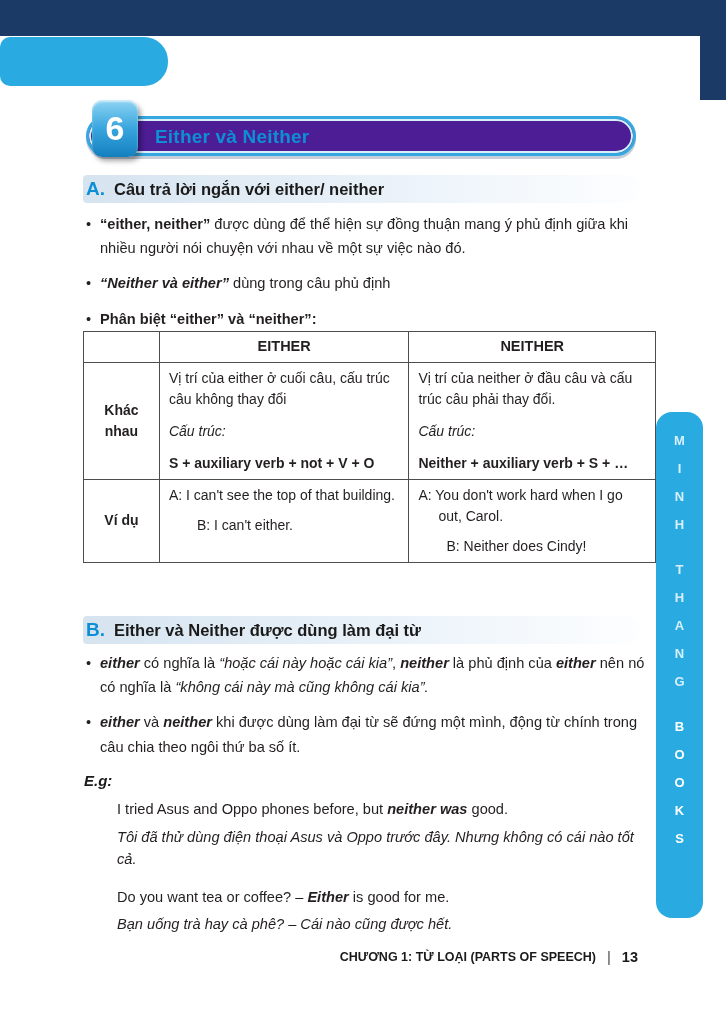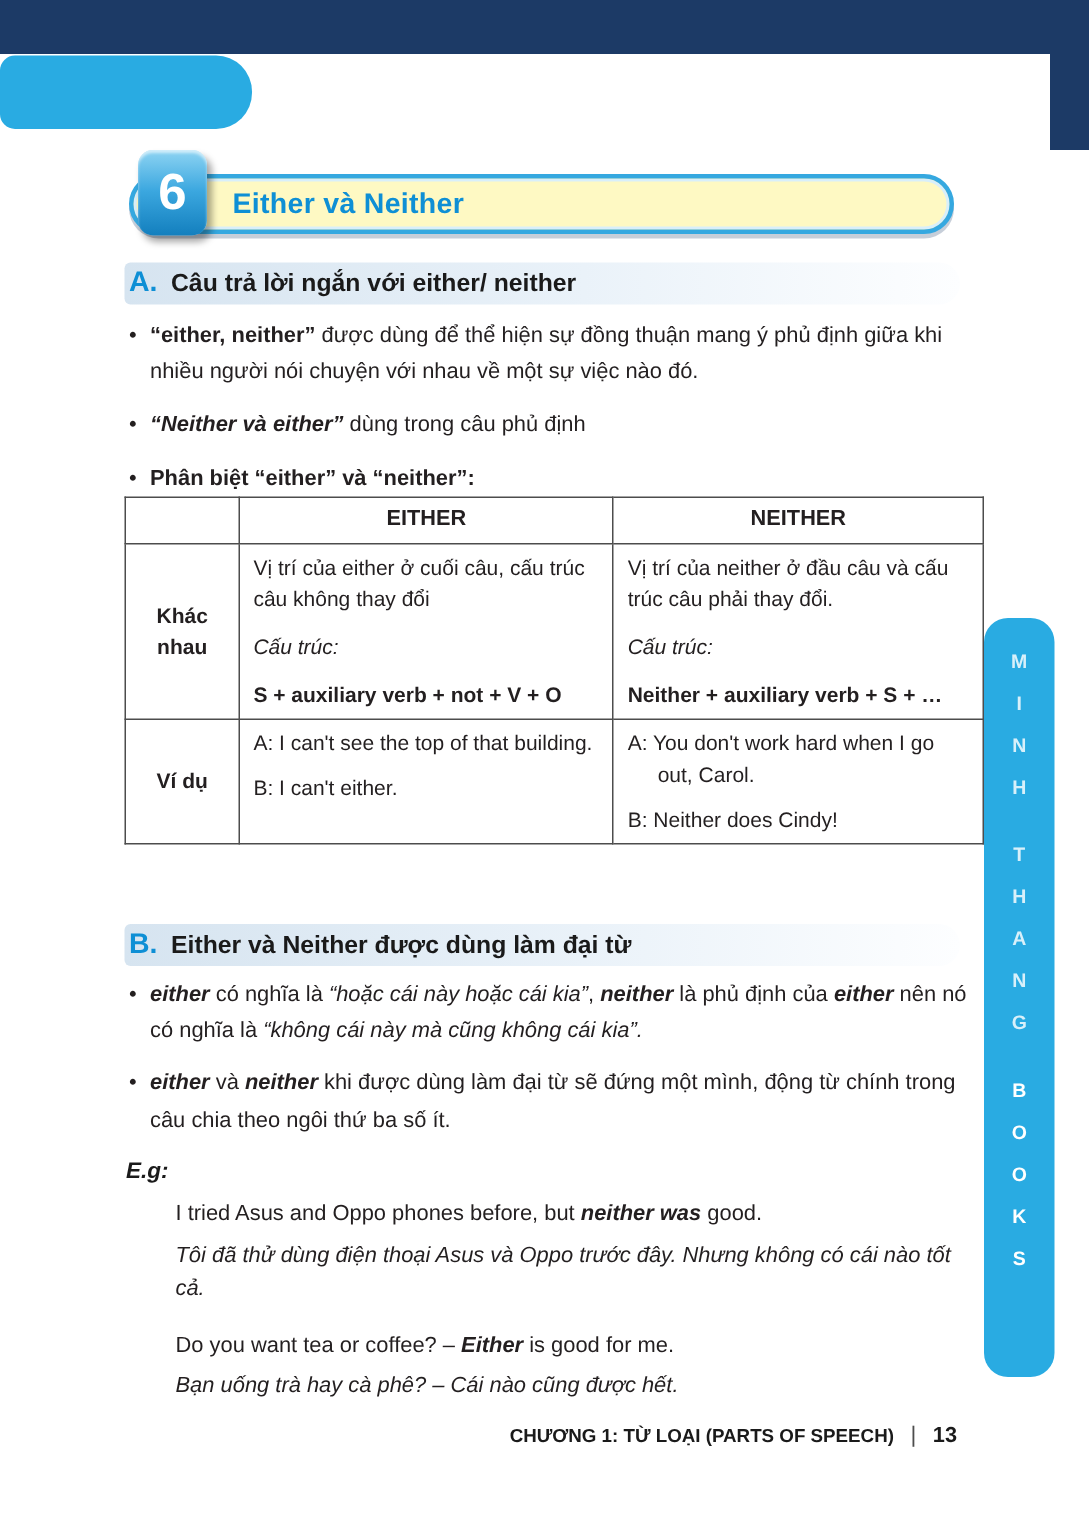--- a/index.html
+++ b/index.html
@@ -14,21 +14,21 @@
   }
 
   
   .top-bar { position: absolute; top: 0; left: 0; width: 726px; height: 36px; background: #1C3A66; }
   .top-right-strip { position: absolute; top: 36px; right: 0; width: 26px; height: 64px; background: #1C3A66; }
   .top-accent { position: absolute; top: 37px; left: 0; width: 168px; height: 49px; background: #29ABE2; border-radius: 10px 24px 24px 10px; }
 
   
   .unit-pill {
     position: absolute; left: 86px; top: 116px; width: 550px; height: 40px;
-    background: #fef9c3; border: 3px solid #35A8E0; border-radius: 22px;
+    background: #4c1d95; border: 3px solid #35A8E0; border-radius: 22px;
     box-shadow: 0 3px 0 rgba(28,58,102,0.25), inset 0 0 0 2px #D9EFFA;
   }
   .unit-title {
     position: absolute; left: 66px; top: 7px;
     font-size: 19px; font-weight: 700; color: #0E8FD5; letter-spacing: 0.2px;
   }
   .unit-badge {
     position: absolute; left: 92px; top: 100px; width: 46px; height: 57px;
     background: linear-gradient(180deg, #8ED4F3 0%, #3BA7DF 48%, #137FBE 100%);
     border-radius: 10px;
@@ -73,21 +73,21 @@
   }
   .cmp-table th { text-align: center; font-weight: 700; font-size: 14.5px; padding: 4px; }
   .label-col { width: 76px; text-align: center; font-weight: 700; vertical-align: middle !important; }
   .col-either { width: 250px; }
   .col-neither { width: 247px; }
   .cell-line { margin: 0 0 11px; }
   .cell-line:last-child { margin-bottom: 0; }
   .p-struct-label { font-weight: 400; font-style: italic; }
   .p-struct { font-weight: 700; }
   .p-hang { padding-left: 20px; text-indent: -20px; margin: 0 0 9px; }
-  .p-hang:last-child { margin-bottom: 0; }
+  .p-hang:last-child { margin-bottom: 0; margin-left: 28px; }
 
   
   .eg-label {
     position: absolute; left: 84px; top: 772px;
     font-weight: 700; font-style: italic; font-size: 15px; color: #1A1A1A; text-align: center;
   }
   .eg-list { position: absolute; left: 117px; top: 798px; width: 540px; font-size: 14.6px; }
   .eg-line { margin: 0 0 5px; line-height: 1.55; }
   .eg-line.gap { margin-top: 15px; }
 

